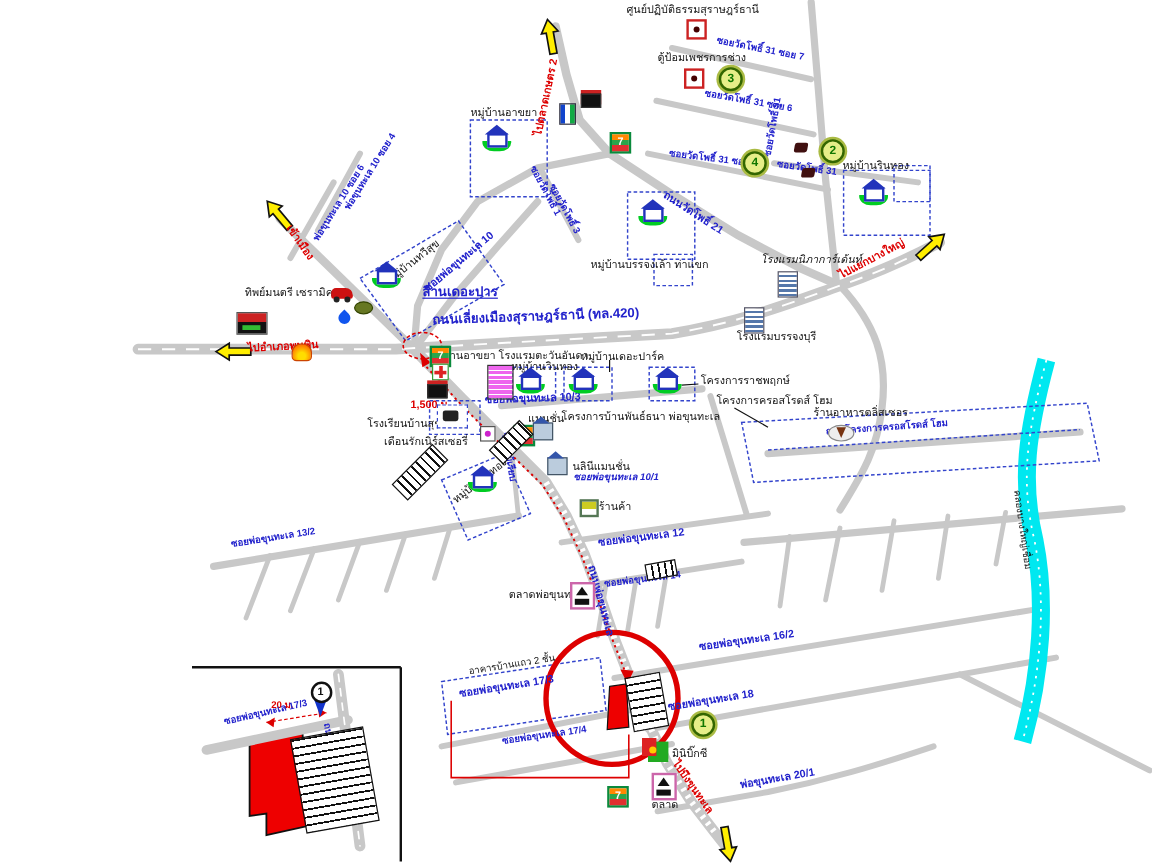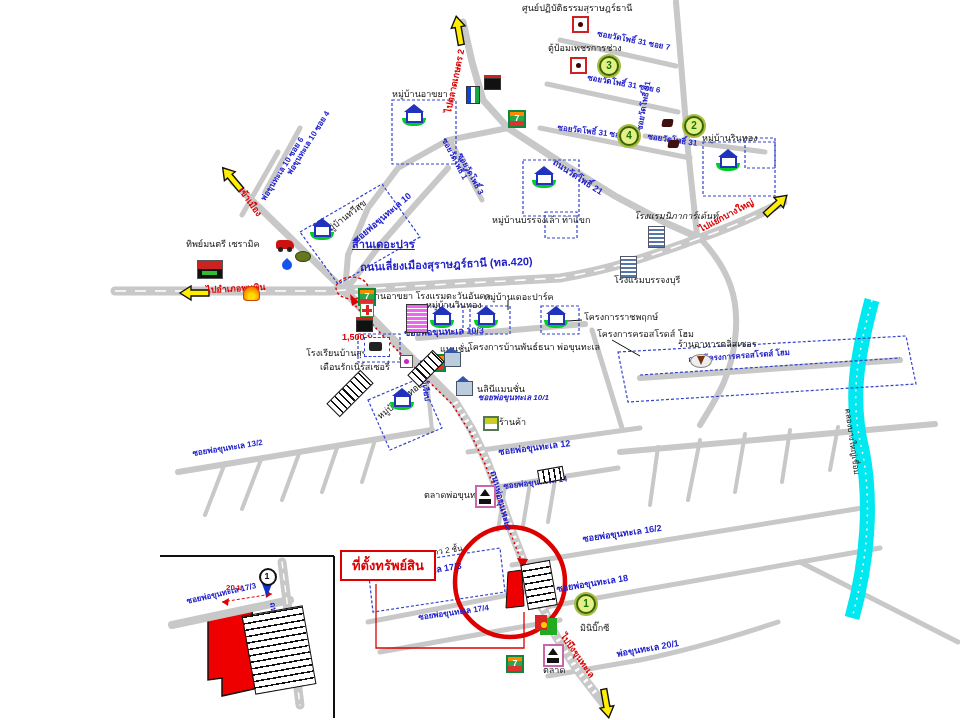--- a/index.html
+++ b/index.html
@@ -192,57 +192,57 @@
       <span class="map-label lbl-road" style="left: 556px; top: 158px; transform: rotate(33deg);">ถนนวัดโพธิ์ 21</span>
       <span class="map-label lbl-road lbl-small" style="left: 447px; top: 137px; transform: rotate(62deg);">ซอยวัดโพธิ์ 1</span>
       <span class="map-label lbl-road lbl-small" style="left: 463px; top: 152px; transform: rotate(62deg);">ซอยวัดโพธิ์ 3</span>
       <span class="map-label lbl-place" style="left: 492px; top: 216px;">หมู่บ้านบรรจงเล้า ท่าแขก</span>
       <span class="map-label lbl-place" style="left: 634px; top: 212px; font-style: italic;">โรงแรมนิภาการ์เด้นท์</span>
       <span class="map-label lbl-place" style="left: 614px; top: 276px;">โรงแรมบรรจงบุรี</span>
       <span class="map-label lbl-road" style="left: 352px; top: 238px; transform: rotate(-40deg);">ซอยพ่อขุนทะเล 10</span>
       <span class="map-label lbl-road lbl-small" style="left: 286px; top: 172px; transform: rotate(-58deg);">พ่อขุนทะเล 10 ซอย 4</span>
       <span class="map-label lbl-road lbl-small" style="left: 260px; top: 198px; transform: rotate(-58deg);">พ่อขุนทะเล 10 ซอย 6</span>
       <span class="map-label lbl-place" style="left: 322px; top: 230px; transform: rotate(-38deg);">หมู่บ้านทวีสุข</span>
-      <span class="map-label lbl-place" style="left: 186px; top: 240px;">ทิพย์มนตรี เซรามิค</span>
+      <span class="map-label lbl-place" style="left: 204px; top: 240px;">ทิพย์มนตรี เซรามิค</span>
       <span class="map-label lbl-road lbl-big lbl-underline" style="left: 352px; top: 238px;">สี่านเดอะปาร</span>
       <span class="map-label lbl-road lbl-big" style="left: 360px; top: 261px; transform: rotate(-2deg);">ถนนเลี่ยงเมืองสุราษฎร์ธานี (ทล.420)</span>
       <span class="map-label lbl-red" style="left: 206px; top: 286px; transform: rotate(-3deg);">ไปอำเภอพุนพิน</span>
       <span class="map-label lbl-red" style="left: 244px; top: 186px; transform: rotate(55deg);">เข้าเมือง</span>
       <span class="map-label lbl-red" style="left: 444px; top: 112px; transform: rotate(-78deg);">ไปตลาดเกษตร 2</span>
       <span class="map-label lbl-red" style="left: 698px; top: 226px; transform: rotate(-28deg);">ไปแยกบางใหญ่</span>
       <span class="map-label lbl-place" style="left: 370px; top: 292px;">ร้านอาขยา โรงแรมตะวันอันดา</span>
       <span class="map-label lbl-place" style="left: 426px; top: 301px;">หมู่บ้านวินทอง</span>
       <span class="map-label lbl-place" style="left: 484px; top: 293px;">หมู่บ้านเดอะปาร์ค</span>
       <span class="map-label lbl-place" style="left: 584px; top: 313px;">โครงการราชพฤกษ์</span>
       <span class="map-label lbl-place" style="left: 597px; top: 330px;">โครงการครอสโรดส์ โฮม</span>
       <span class="map-label lbl-road lbl-small" style="left: 688px; top: 356px; transform: rotate(-4deg);">ถนนโครงการครอสโรดส์ โฮม</span>
       <span class="map-label lbl-road" style="left: 404px; top: 329px; transform: rotate(-2deg);">ซอยพ่อขุนทะเล 10/3</span>
       <span class="map-label lbl-place" style="left: 440px; top: 345px;">แมนชั่น</span>
       <span class="map-label lbl-place" style="left: 468px; top: 343px;">โครงการบ้านพันธ์ธนา พ่อขุนทะเล</span>
       <span class="map-label lbl-red" style="left: 342px; top: 333px;">1,500 ม.</span>
       <span class="map-label lbl-place" style="left: 306px; top: 349px;">โรงเรียนบ้านสุชน</span>
-      <span class="map-label lbl-place" style="left: 320px; top: 364px; font-family: Liberation Mono, monospace;">เดือนรักเนิร์สเซอรี่</span>
+      <span class="map-label lbl-place" style="left: 320px; top: 364px;">เดือนรักเนิร์สเซอรี่</span>
       <span class="map-label lbl-place" style="left: 376px; top: 414px; transform: rotate(-38deg);">หมู่บ้านวังทอง</span>
       <span class="map-label lbl-place" style="left: 477px; top: 385px;">นลินีแมนชั่น</span>
       <span class="map-label lbl-road lbl-small" style="left: 478px; top: 394px; font-style: italic;">ซอยพ่อขุนทะเล 10/1</span>
       <span class="map-label lbl-road lbl-small" style="left: 424px; top: 360px; transform: rotate(80deg);">ซอยไม้เรียบ</span>
       <span class="map-label lbl-place" style="left: 499px; top: 418px;">ร้านค้า</span>
       <span class="map-label lbl-place" style="left: 678px; top: 340px;">ร้านอาหารตลิ่สเซอร</span>
       <span class="map-label lbl-place lbl-small" style="left: 851px; top: 408px; transform: rotate(82deg);">คลองบางใหญ่เชื่อม</span>
       <span class="map-label lbl-road" style="left: 498px; top: 448px; transform: rotate(-7deg);">ซอยพ่อขุนทะเล 12</span>
       <span class="map-label lbl-road lbl-small" style="left: 503px; top: 483px; transform: rotate(-7deg);">ซอยพ่อขุนทะเล 14</span>
       <span class="map-label lbl-road" style="left: 497px; top: 470px; transform: rotate(75deg);">ถนนพ่อขุนทะเล</span>
       <span class="map-label lbl-road lbl-small" style="left: 192px; top: 450px; transform: rotate(-9deg);">ซอยพ่อขุนทะเล 13/2</span>
       <span class="map-label lbl-place" style="left: 424px; top: 491px;">ตลาดพ่อขุนทะเล</span>
       <span class="map-label lbl-road" style="left: 582px; top: 535px; transform: rotate(-8deg);">ซอยพ่อขุนทะเล 16/2</span>
       <span class="map-label lbl-road" style="left: 556px; top: 585px; transform: rotate(-9deg);">ซอยพ่อขุนทะเล 18</span>
       <span class="map-label lbl-place lbl-small" style="left: 390px; top: 556px; transform: rotate(-9deg);">อาคารบ้านแถว 2 ชั้น</span>
       <span class="map-label lbl-road" style="left: 382px; top: 574px; transform: rotate(-9deg);">ซอยพ่อขุนทะเล 17/3</span>
       <span class="map-label lbl-road lbl-small" style="left: 418px; top: 614px; transform: rotate(-8deg);">ซอยพ่อขุนทะเล 17/4</span>
-      <span class="map-label lbl-place" style="left: 580px; top: 624px; text-align: right;">มินิบิ๊กซี</span>
+      <span class="map-label lbl-place" style="left: 560px; top: 624px; text-align: right;">มินิบิ๊กซี</span>
       <span class="map-label lbl-place" style="left: 543px; top: 666px;">ตลาด</span>
       <span class="map-label lbl-road" style="left: 616px; top: 650px; transform: rotate(-10deg);">พ่อขุนทะเล 20/1</span>
       <span class="map-label lbl-red" style="left: 566px; top: 632px; transform: rotate(55deg);">ไปบึงขุนทะเล</span>
       <span class="map-label lbl-red lbl-small" style="left: 226px; top: 584px;">20 ม.</span>
       <span class="map-label lbl-road lbl-small" style="left: 186px; top: 598px; transform: rotate(-13deg);">ซอยพ่อขุนทะเล 17/3</span>
       <span class="map-label lbl-road lbl-small" style="left: 276px; top: 602px; transform: rotate(82deg);">ถนนพ่อขุนทะเล</span>
       <div class="ic ic-reddot" style="left: 572px; top: 16px;"></div>
       <div class="ic ic-reddot" style="left: 570px; top: 57px;"></div>
       <div class="ic ic-cnum" style="left: 599px; top: 56px;">
         <span class="num">3</span>
@@ -294,14 +294,13 @@
       <div class="ic ic-pin" style="left: 258px; top: 568px;">
         <span class="num">1</span>
       </div>
       <div class="bar v" style="left: 408px; top: 360px; width: 34px; height: 15px; transform: rotate(-45deg);"></div>
       <div class="bar v" style="left: 326px; top: 384px; width: 46px; height: 17px; transform: rotate(-45deg);"></div>
       <div class="bar v" style="left: 538px; top: 468px; width: 24px; height: 12px; transform: rotate(-10deg);"></div>
       <div class="bar h" style="left: 524px; top: 562px; width: 28px; height: 44px; transform: rotate(-10deg);"></div>
       <div class="bar h" style="left: 248px; top: 610px; width: 60px; height: 78px; transform: rotate(-10deg);"></div>
     </div>
 
-  <div id="property-label-box">ที่ตั้งทรัพย์สิน</div>
 </div>
 
 </body></html>

